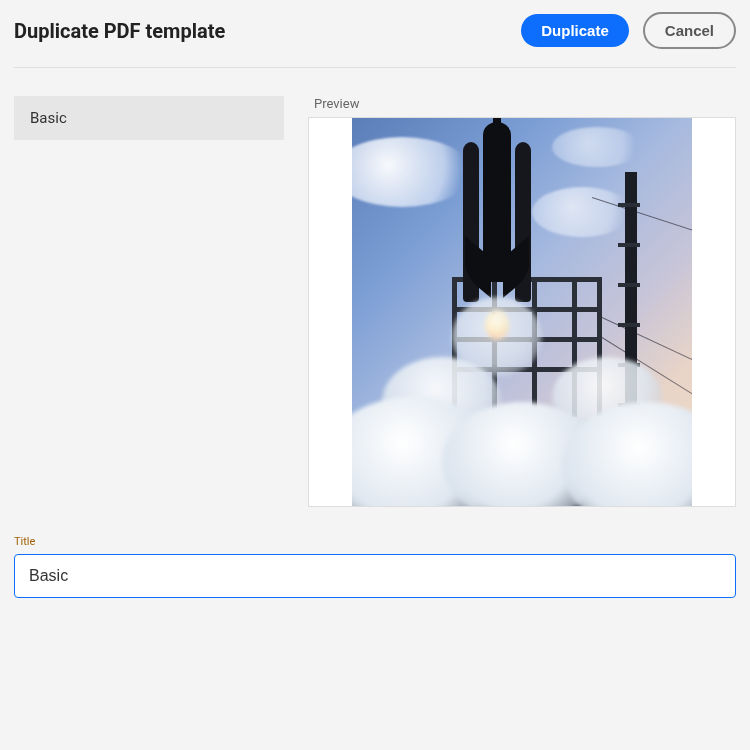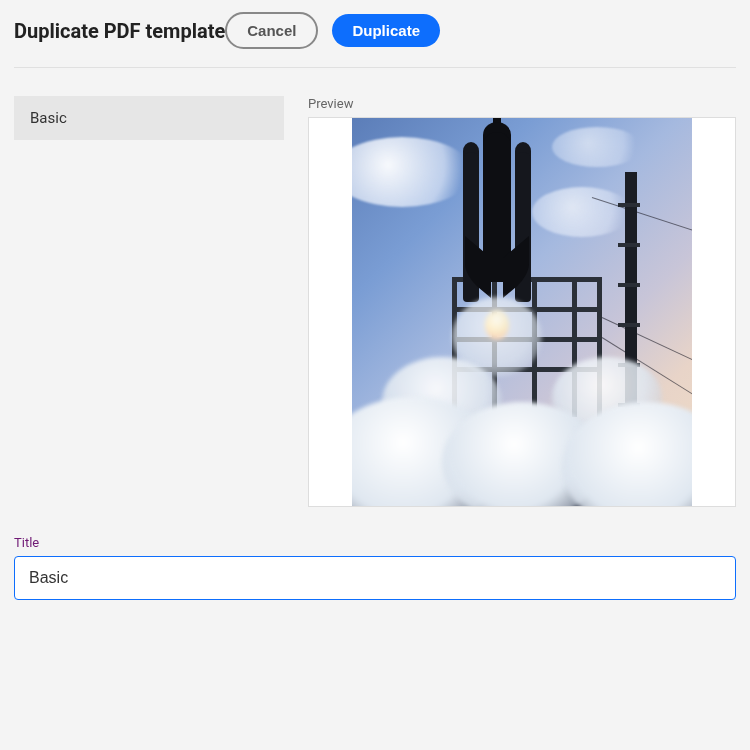--- a/index.html
+++ b/index.html
@@ -1,31 +1,31 @@
 <!DOCTYPE html>
 <html><head>
 <meta charset="utf-8">
 <style>
   * { box-sizing: border-box; margin: 0; padding: 0; }
   html, body { width: 750px; height: 750px; font-family: -apple-system, BlinkMacSystemFont, "Segoe UI", Roboto, sans-serif; background: #f4f4f4; }
   .dialog { padding: 12px 14px; }
-  .header { display: flex; align-items: center; justify-content: flex-start; padding-bottom: 18px; border-bottom: 1px solid #e0e0e0; }
+  .header { display: flex; align-items: center; justify-content: space-between; padding-bottom: 18px; border-bottom: 1px solid #e0e0e0; }
   .title { font-size: 20px; font-weight: 700; color: #222; }
   .buttons { display: flex; gap: 14px; align-items: center; }
   .btn { border-radius: 20px; padding: 8px 20px; font-size: 15px; font-weight: 700; cursor: pointer; border: none; }
   .btn-cancel { background: transparent; border: 2px solid #888; color: #555; }
   .btn-primary { background: #0d6efd; color: #fff; }
   .body { display: flex; gap: 24px; padding-top: 28px; }
   .left { width: 270px; }
   .right { flex: 1; }
   .template-item { background: #e6e6e6; padding: 13px 16px; font-size: 15px; color: #333; cursor: pointer; }
-  .preview-label { font-size: 13px; color: #666; margin-bottom: 6px; }
+  .preview-label { font-size: 13px; color: #666; margin-bottom: 6px; margin-left: 6px; }
   .preview-box { width: 100%; height: 390px; border: 1px solid #ddd; background: #fff; display: flex; align-items: center; justify-content: center; overflow: hidden; }
   .form { padding-top: 28px; }
-  .field-label { font-size: 13px; color: #701a75; margin-bottom: 6px; display: block; }
+  .field-label { font-size: 11px; color: #a16207; margin-bottom: 6px; display: block; }
   .text-input { width: 100%; padding: 12px 14px; font-size: 16px; border: 1px solid #0d6efd; border-radius: 4px; background: #fff; color: #333; outline: none; }
   .textarea { width: 100%; padding: 12px 14px; font-size: 16px; font-style: italic; border: 1px solid #ddd; border-radius: 4px; background: #fff; color: #999; resize: both; min-height: 58px; font-family: inherit; }
   .field-group { margin-bottom: 20px; }
 
   
   .scene { position: relative; width: 340px; height: 390px; overflow: hidden; }
   .sky { position: absolute; inset: 0; background: linear-gradient(135deg, #5b7db8 0%, #7a9dd4 25%, #a5b9df 45%, #c8c5d8 65%, #e8d4c8 80%, #f0ddc5 100%); }
   .cloud { position: absolute; border-radius: 50%; background: radial-gradient(circle at 40% 40%, rgba(255,255,255,0.95), rgba(240,245,255,0.6) 60%, transparent 80%); filter: blur(1px); }
   .c1 { width: 140px; height: 70px; top: 20px; left: -20px; }
   .c2 { width: 100px; height: 50px; top: 70px; left: 180px; opacity: 0.7; }
@@ -56,22 +56,22 @@
   .flame { position: absolute; bottom: -18px; left: 28px; width: 24px; height: 30px; background: radial-gradient(circle at 50% 30%, #fff7d0, #ffcc55 50%, #ff8a2a 80%, transparent); border-radius: 50%; filter: blur(2px); }
   .wire { position: absolute; height: 1px; background: rgba(30,30,40,0.6); transform-origin: left center; }
 </style>
 </head>
 <body>
 
 <div class="dialog">
   <div class="header">
     <div class="title">Duplicate PDF template</div>
     <div class="buttons">
+      <button class="btn btn-primary">Duplicate</button>
       <button class="btn btn-cancel">Cancel</button>
-      <button class="btn btn-primary">Duplicate</button>
     </div>
   </div>
 
   <div class="body">
     <div class="left">
       <div class="template-item">Basic</div>
     </div>
     <div class="right">
       <div class="preview-label">Preview</div>
       <div class="preview-box">

